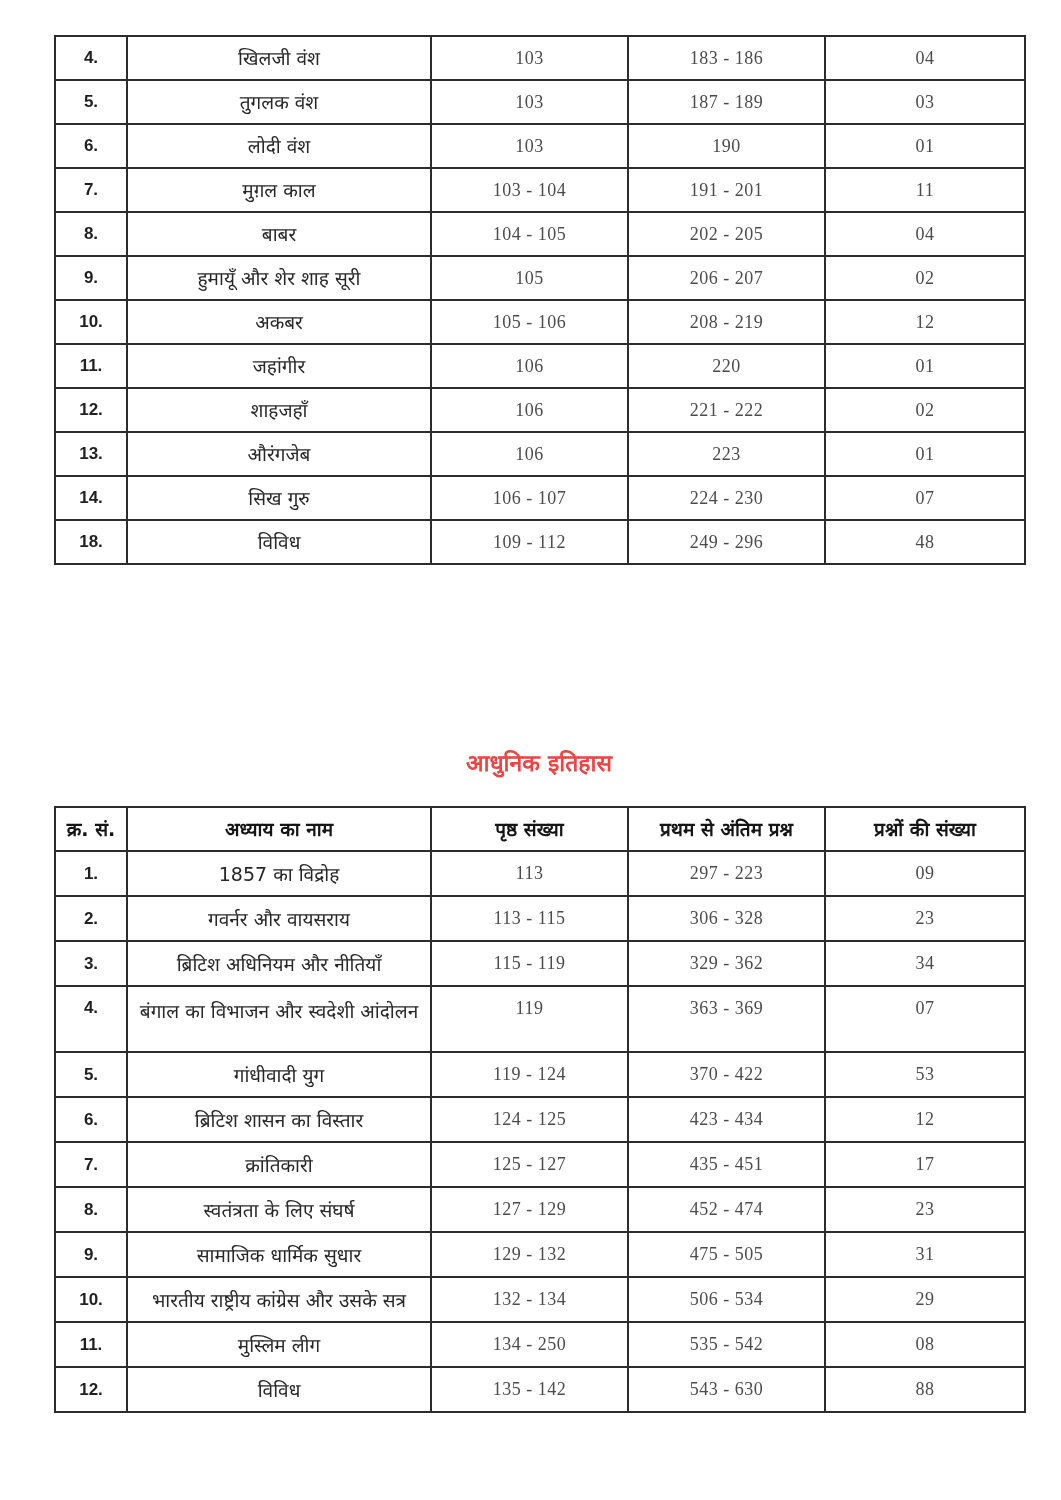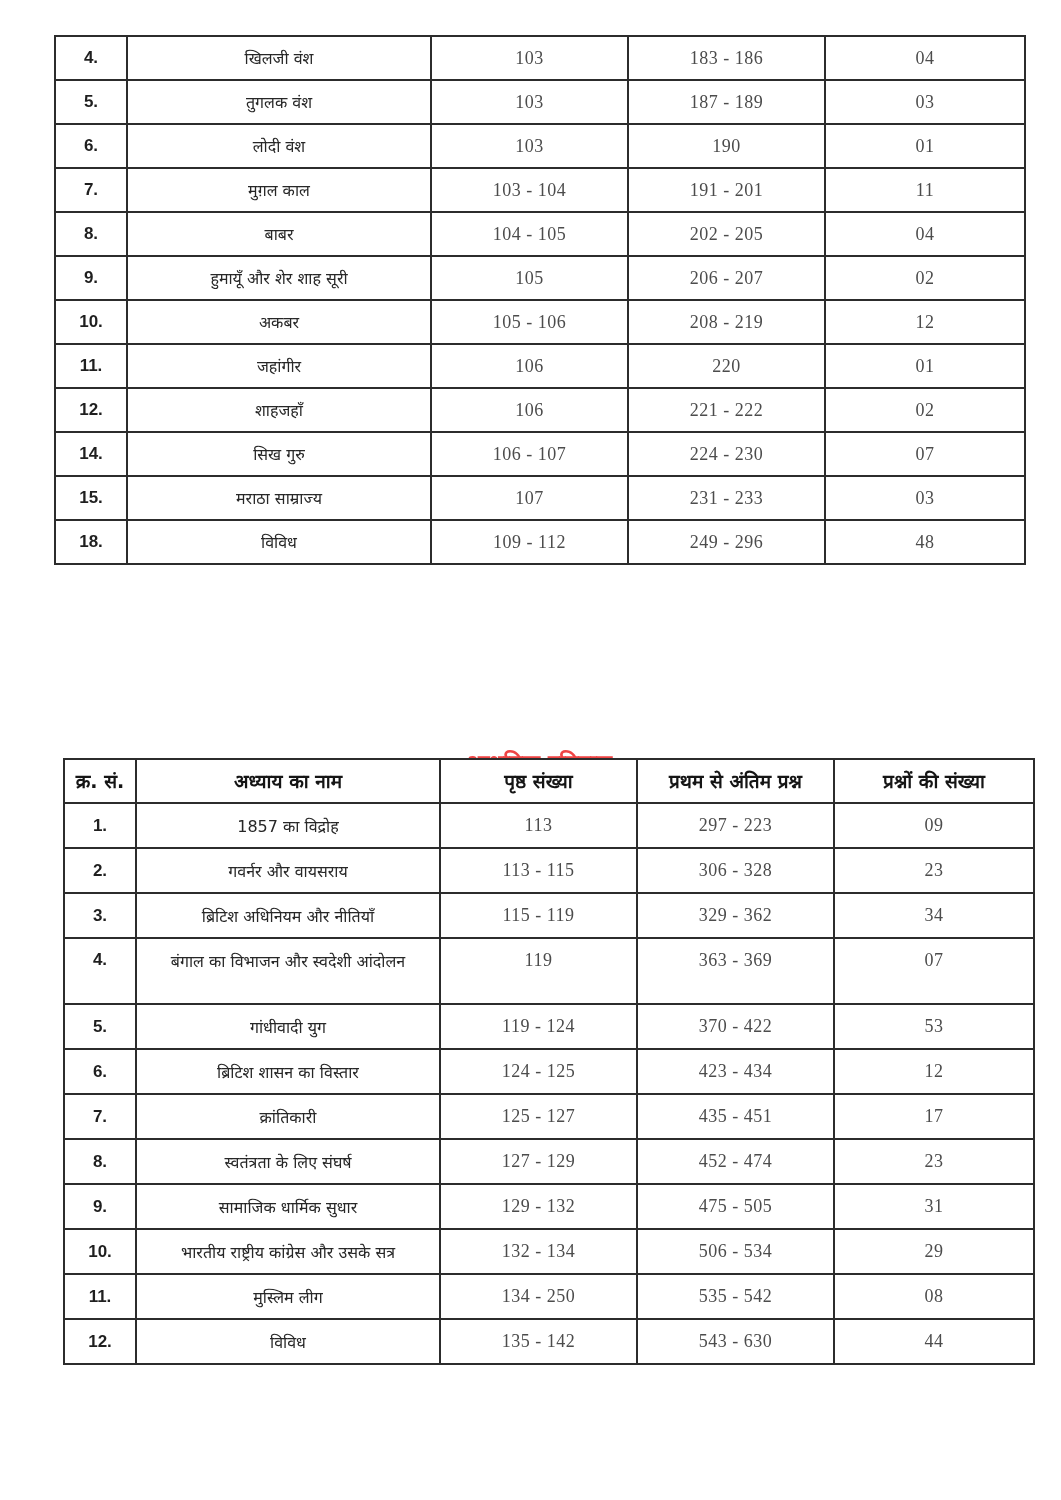--- a/index.html
+++ b/index.html
@@ -31,37 +31,37 @@
   #medieval-table { top:35px; }
   #medieval-table tr { height:44px; }
 
   .section-title {
     position:absolute; top:746px; left:54px; width:970px;
     text-align:center;
     font-family:"DejaVu Sans","Liberation Sans",sans-serif;
     font-weight:bold; font-size:23px; color:#ef4444;
   }
 
-  #modern-table { top:758px;margin-left:9px; }
+  #modern-table { top:806px; }
   #modern-table tr { height:45px; }
   #modern-table thead tr { height:44px; }
   #modern-table tr.tall { height:66px; }
   #modern-table tr.tall td { vertical-align:top; padding-top:11px; }
 
   .h-cell {
     font-family:"DejaVu Sans","Liberation Sans",sans-serif;
     font-weight:bold; font-size:19px; color:#151515;
   }
   .c-sno {
     font-family:"Liberation Sans","DejaVu Sans",sans-serif;
     font-weight:bold; font-size:17px; color:#1f1f1f;
   }
   .c-name {
     font-family:"DejaVu Sans","Liberation Sans",sans-serif;
-    font-size:16px; color:#272727; font-weight:normal;
+    font-size:19px; color:#272727; font-weight:normal;
   }
   .c-num {
     font-family:"Liberation Serif","DejaVu Serif",serif;
     font-size:18px; color:#4c4c4c; letter-spacing:0.5px;
   }
 </style>
 </head>
 <body>
 
 <div class="page">
@@ -132,32 +132,32 @@
         <td class="c-num">01</td>
       </tr>
       <tr>
         <td class="c-sno">12.</td>
         <td class="c-name">शाहजहाँ</td>
         <td class="c-num">106</td>
         <td class="c-num">221 - 222</td>
         <td class="c-num">02</td>
       </tr>
       <tr>
+        <td class="c-sno">13.</td>
+        <td class="c-name">औरंगजेब</td>
+        <td class="c-num">106</td>
+        <td class="c-num">223</td>
+        <td class="c-num">01</td>
+      </tr>
+      <tr>
         <td class="c-sno">14.</td>
         <td class="c-name">सिख गुरु</td>
         <td class="c-num">106 - 107</td>
         <td class="c-num">224 - 230</td>
         <td class="c-num">07</td>
-      </tr>
-      <tr>
-        <td class="c-sno">15.</td>
-        <td class="c-name">मराठा साम्राज्य</td>
-        <td class="c-num">107</td>
-        <td class="c-num">231 - 233</td>
-        <td class="c-num">03</td>
       </tr>
       <tr>
         <td class="c-sno">18.</td>
         <td class="c-name">विविध</td>
         <td class="c-num">109 - 112</td>
         <td class="c-num">249 - 296</td>
         <td class="c-num">48</td>
       </tr>
     </tbody>
   </table>
@@ -257,18 +257,18 @@
         <td class="c-name">मुस्लिम लीग</td>
         <td class="c-num">134 - 250</td>
         <td class="c-num">535 - 542</td>
         <td class="c-num">08</td>
       </tr>
       <tr>
         <td class="c-sno">12.</td>
         <td class="c-name">विविध</td>
         <td class="c-num">135 - 142</td>
         <td class="c-num">543 - 630</td>
-        <td class="c-num">44</td>
+        <td class="c-num">88</td>
       </tr>
     </tbody>
   </table>
 
 </div>
 
 </body></html>

